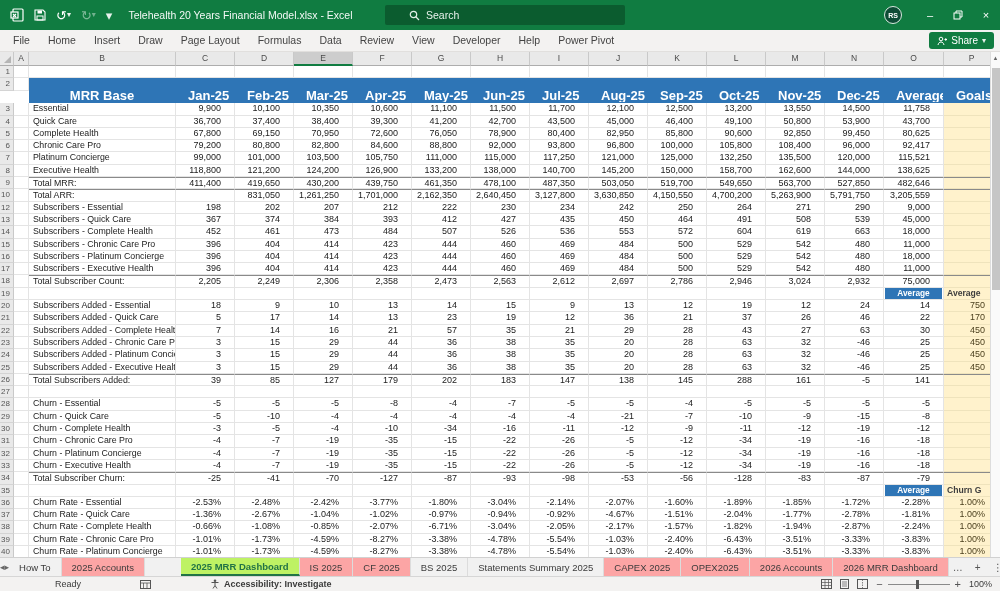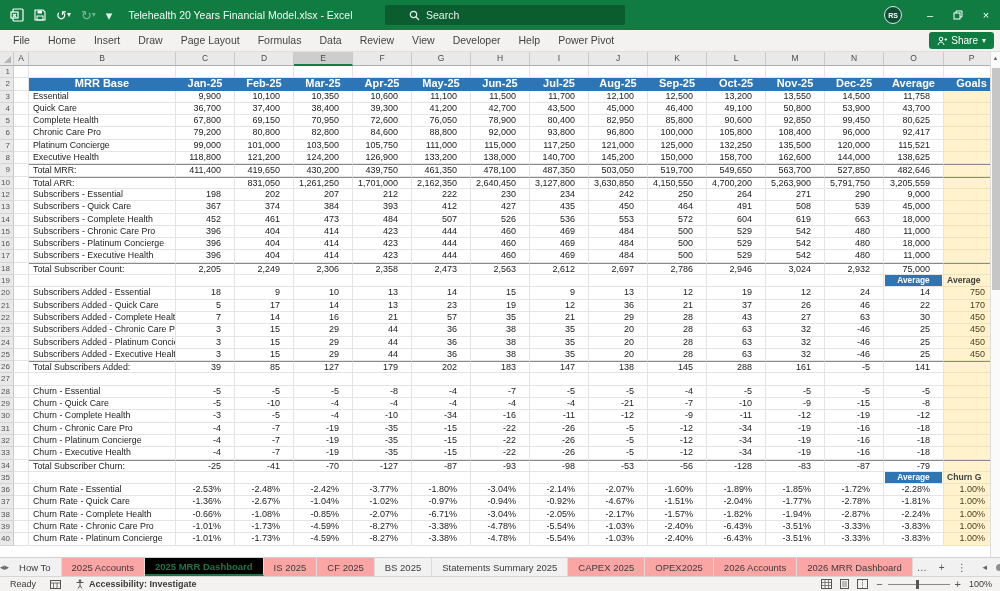--- a/index.html
+++ b/index.html
@@ -36,46 +36,46 @@
   .gridwrap { height:491px; overflow:hidden; flex:none; background:#fff; position:relative; }
   .grow { display:flex; }
   .c { flex:none; height:12.3px; border-right:1px solid #E4E4E4; border-bottom:1px solid #E4E4E4; font-size:9px; line-height:11.5px; color:#212121; overflow:hidden; white-space:nowrap; background:#fff; }
   .gut { width:14px; background:#E9E9E9; border-right:1px solid #C9C9C9; border-bottom:1px solid #D4D4D4; color:#555; font-size:8px; text-align:right; padding-right:3px; line-height:12px; }
   .a { width:15px; }
   .b { width:147px; padding-left:4px; font-size:8.8px; }
   .m { width:59px; text-align:right; padding-right:13px; }
   .avg { width:60px; text-align:right; padding-right:13px; }
   .goal { width:56px; text-align:right; padding-right:14px; }
   .gy { background:#FFF2CC; border-right-color:#EFE3BC; border-bottom-color:#EFE3BC; color:#4a3f1d; }
-  .hdr { background:#2E75B6 !important; color:#fff !important; font-weight:bold; text-align:center; padding:0 !important; border-right-color:#2E75B6 !important; border-bottom-color:#2E75B6 !important; font-size:11px; }
+  .hdr { background:#2E75B6 !important; color:#fff !important; font-weight:bold; text-align:center; padding:12px !important; border-right-color:#2E75B6 !important; border-bottom-color:#2E75B6 !important; font-size:13px; }
   .trow .c.int { border-top:1px solid #8a8a8a; }
   .chipcell { padding:0 !important; }
   .chip { background:#2E75B6; color:#fff; font-weight:bold; font-size:8.3px; text-align:center; height:11.3px; line-height:11px; margin:0 1px; }
   .goal-label { font-weight:bold; text-align:left !important; padding:0 0 0 3px !important; font-size:8.6px; color:#3d3d3d; }
 
   
   .vscroll { position:absolute; right:0; top:52px; width:10px; height:505px; background:#FAFAFA; border-left:1px solid #DDDDDD; z-index:5; }
   .vscroll .arr { height:13px; text-align:center; font-size:6px; color:#666; line-height:13px; }
   .vthumb { position:absolute; top:16px; left:1px; width:8px; height:222px; background:#C6C6C6; }
 
   
   .tabbar { height:19px; background:#F1F1F1; border-top:1px solid #D1D1D1; display:flex; align-items:stretch; flex:none; font-size:9.5px; color:#3b3b3b; }
   .tnav { width:16px; display:flex; align-items:center; justify-content:center; color:#666; font-size:9px; }
   .stab { display:flex; align-items:center; padding:0 10px; border-right:1px solid #DCDCDC; white-space:nowrap; }
   .stab.yellow { background:#fca5a5; }
-  .stab.active { background:#000000; color:#217346; font-weight:bold; border-bottom:2px solid #217346; }
+  .stab.active { background:#bef264; color:#217346; font-weight:bold; border-bottom:2px solid #217346;margin-left:36px; }
   .tb-cluster { margin-left:auto; display:flex; align-items:center; gap:2px; padding-right:4px; }
   .tbtn { width:18px; text-align:center; color:#555; font-size:10px; }
   .hscroll { display:flex; align-items:center; gap:3px; padding:0 4px; }
   .hthumb { width:30px; height:7px; background:#8f8f8f; border-radius:4px; }
 
   
   .statusbar { height:15px; background:#F3F2F1; border-top:1px solid #D6D6D6; display:flex; align-items:center; font-size:9px; color:#3b3b3b; flex:none; }
   .sb-left { display:flex; align-items:center; gap:14px; padding-left:10px; }
-  .sb-item { display:flex; align-items:center; gap:4px; }
+  .sb-item { display:flex; align-items:center; gap:4px;margin-left:45px; }
   .sb-right { margin-left:auto; display:flex; align-items:center; gap:8px; padding-right:8px; }
   .views { display:flex; align-items:center; gap:7px; }
   .zoomctl { display:flex; align-items:center; gap:5px; }
   .ztrack { width:62px; height:1px; background:#8a8a8a; position:relative; }
   .zthumb { position:absolute; left:28px; top:-4px; width:3px; height:9px; background:#555; }
   .zpm { font-size:11px; color:#555; line-height:1; }
   .zpct { font-size:9px; color:#3b3b3b; width:26px; text-align:right; }
   svg { display:block; }
 </style>
 </head>

